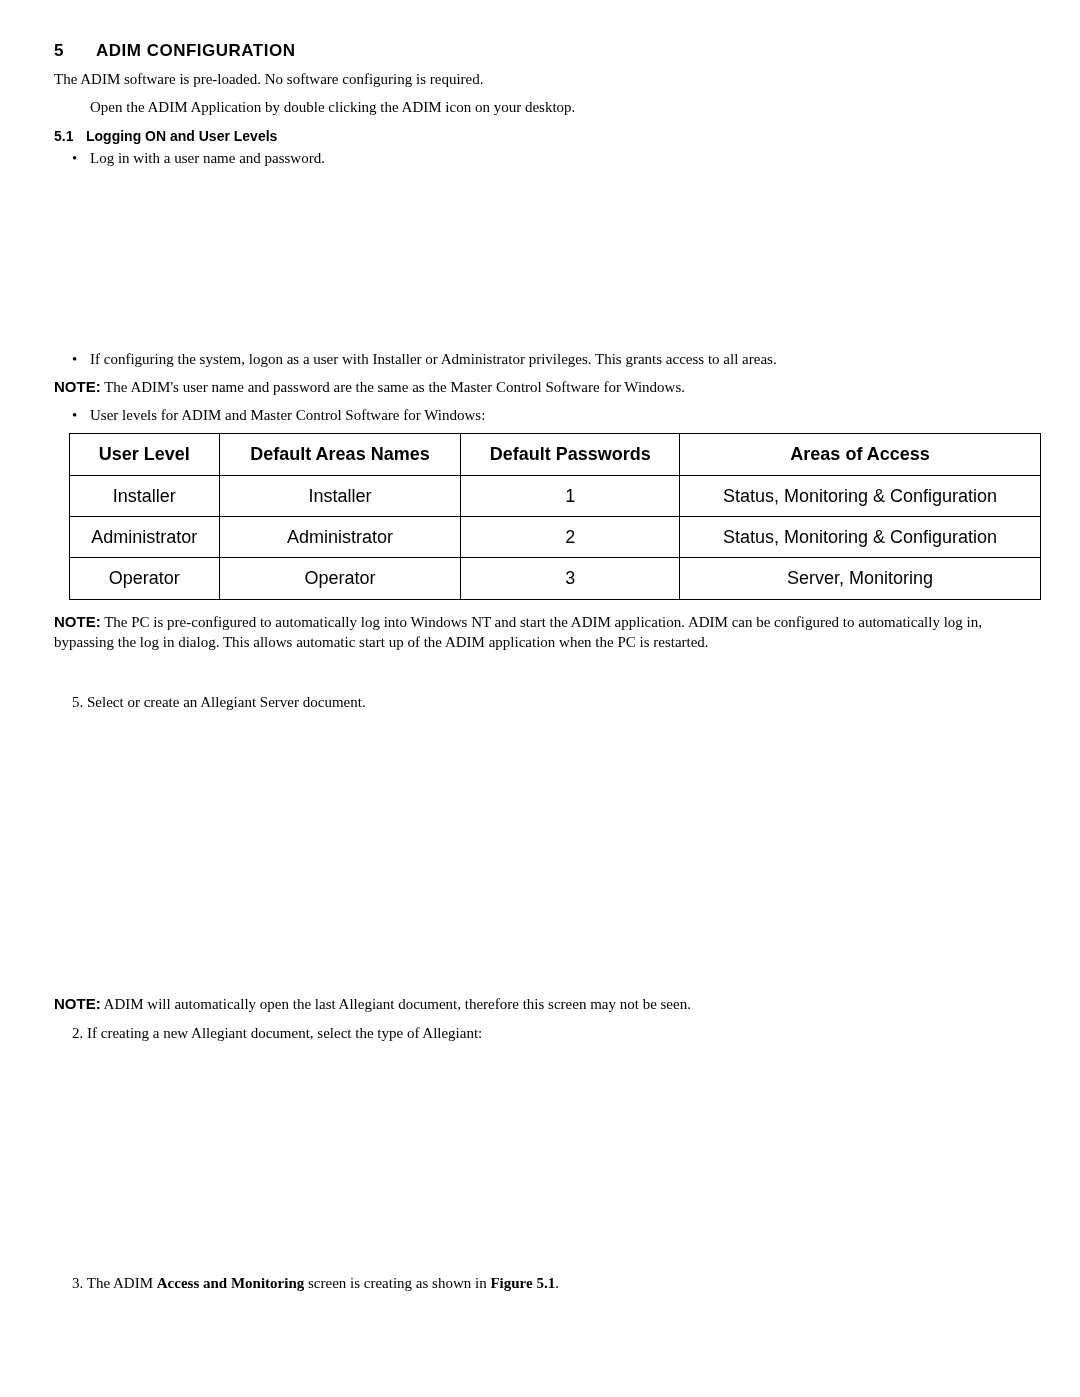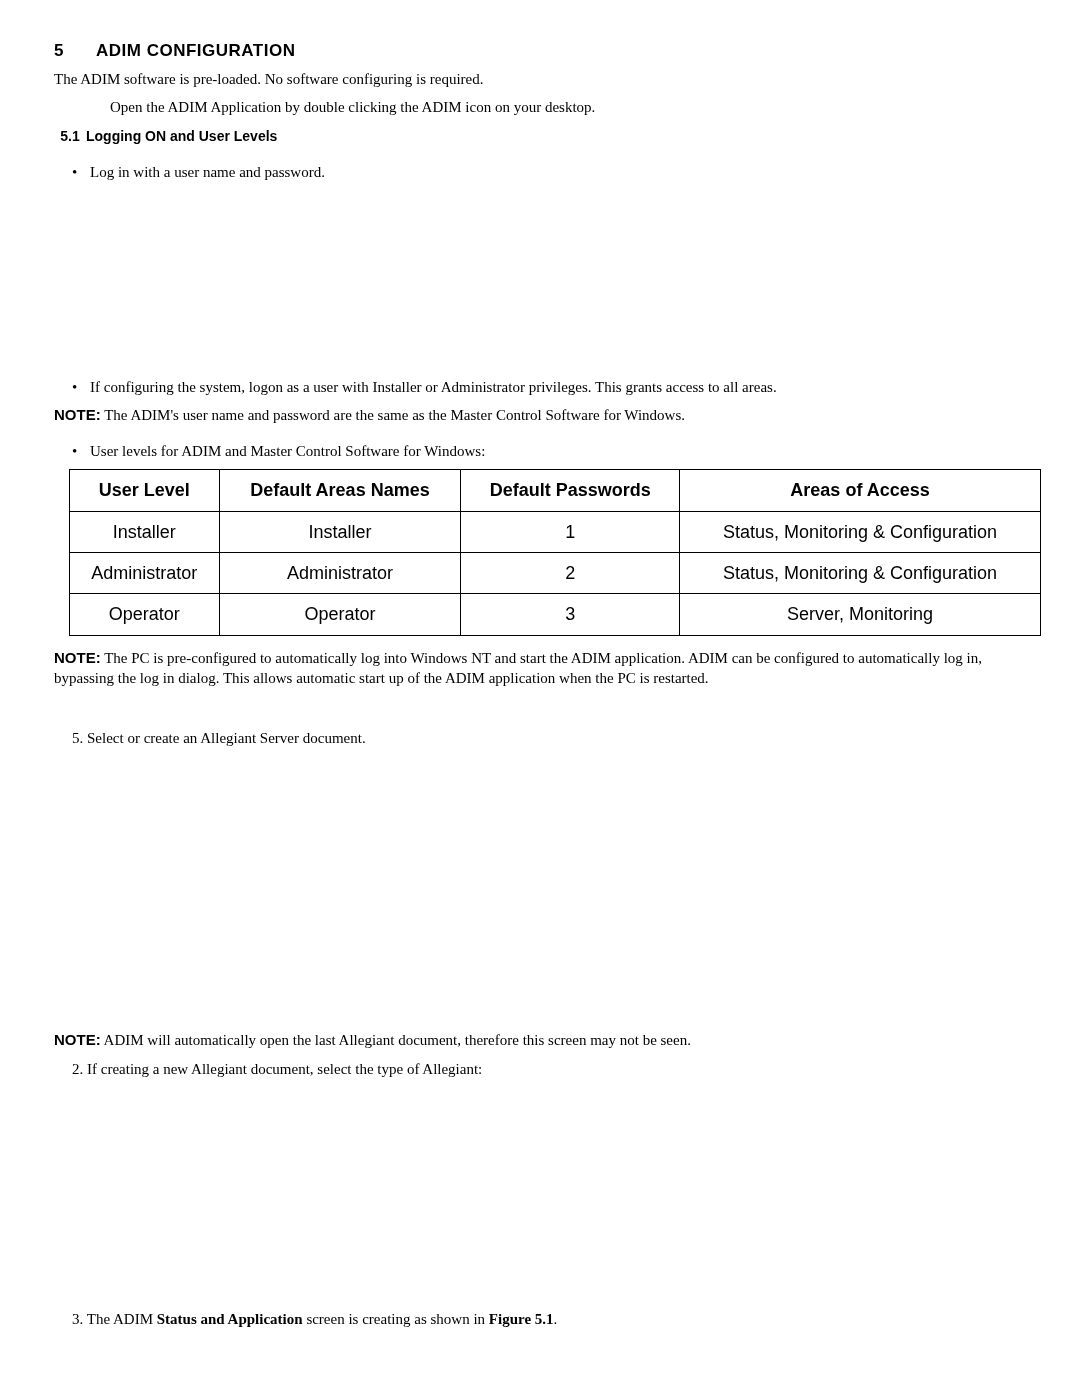--- a/index.html
+++ b/index.html
@@ -36,32 +36,31 @@
   }
   h2 {
     font-family: Arial, Helvetica, sans-serif;
     font-size: 14px;
     font-weight: bold;
     margin: 10px 0 2px 0;
   }
   h2 .num {
     display: inline-block;
     width: 32px;
-    text-align: center;
   }
   p {
     margin: 2px 0 8px 0;
   }
   .indent {
-    margin-left: 56px;
+    margin-left: 36px;
   }
   ul.bullet {
     list-style: none;
     padding: 0;
-    margin: 16px 0 8px 0;
+    margin: 2px 0 8px 0;
   }
   ul.bullet li {
     position: relative;
     padding-left: 36px;
     margin: 2px 0;
   }
   ul.bullet li::before {
     content: "•";
     position: absolute;
     left: 18px;
@@ -198,21 +197,21 @@
     </p>
 
     <ol class="steps">
       <li>2. If creating a new Allegiant document, select the type of Allegiant:</li>
     </ol>
 
     <div class="gap-med"></div>
 
     <ol class="steps">
       <li>
-        <span>3. The ADIM </span><span class="bold">Status and Application</span><span> screen is creating as shown in </span><span class="bold">Figure 5.1</span><span>.</span>
+        <span>3. The ADIM </span><span class="bold">Access and Monitoring</span><span> screen is creating as shown in </span><span class="bold">Figure 5.1</span><span>.</span>
       </li>
     </ol>
 
     <div class="gap-large"></div>
 
     <div class="figure-caption">Figure 5.1</div>
   </div>
 </div>
 
 <div class="page-number">12</div>

